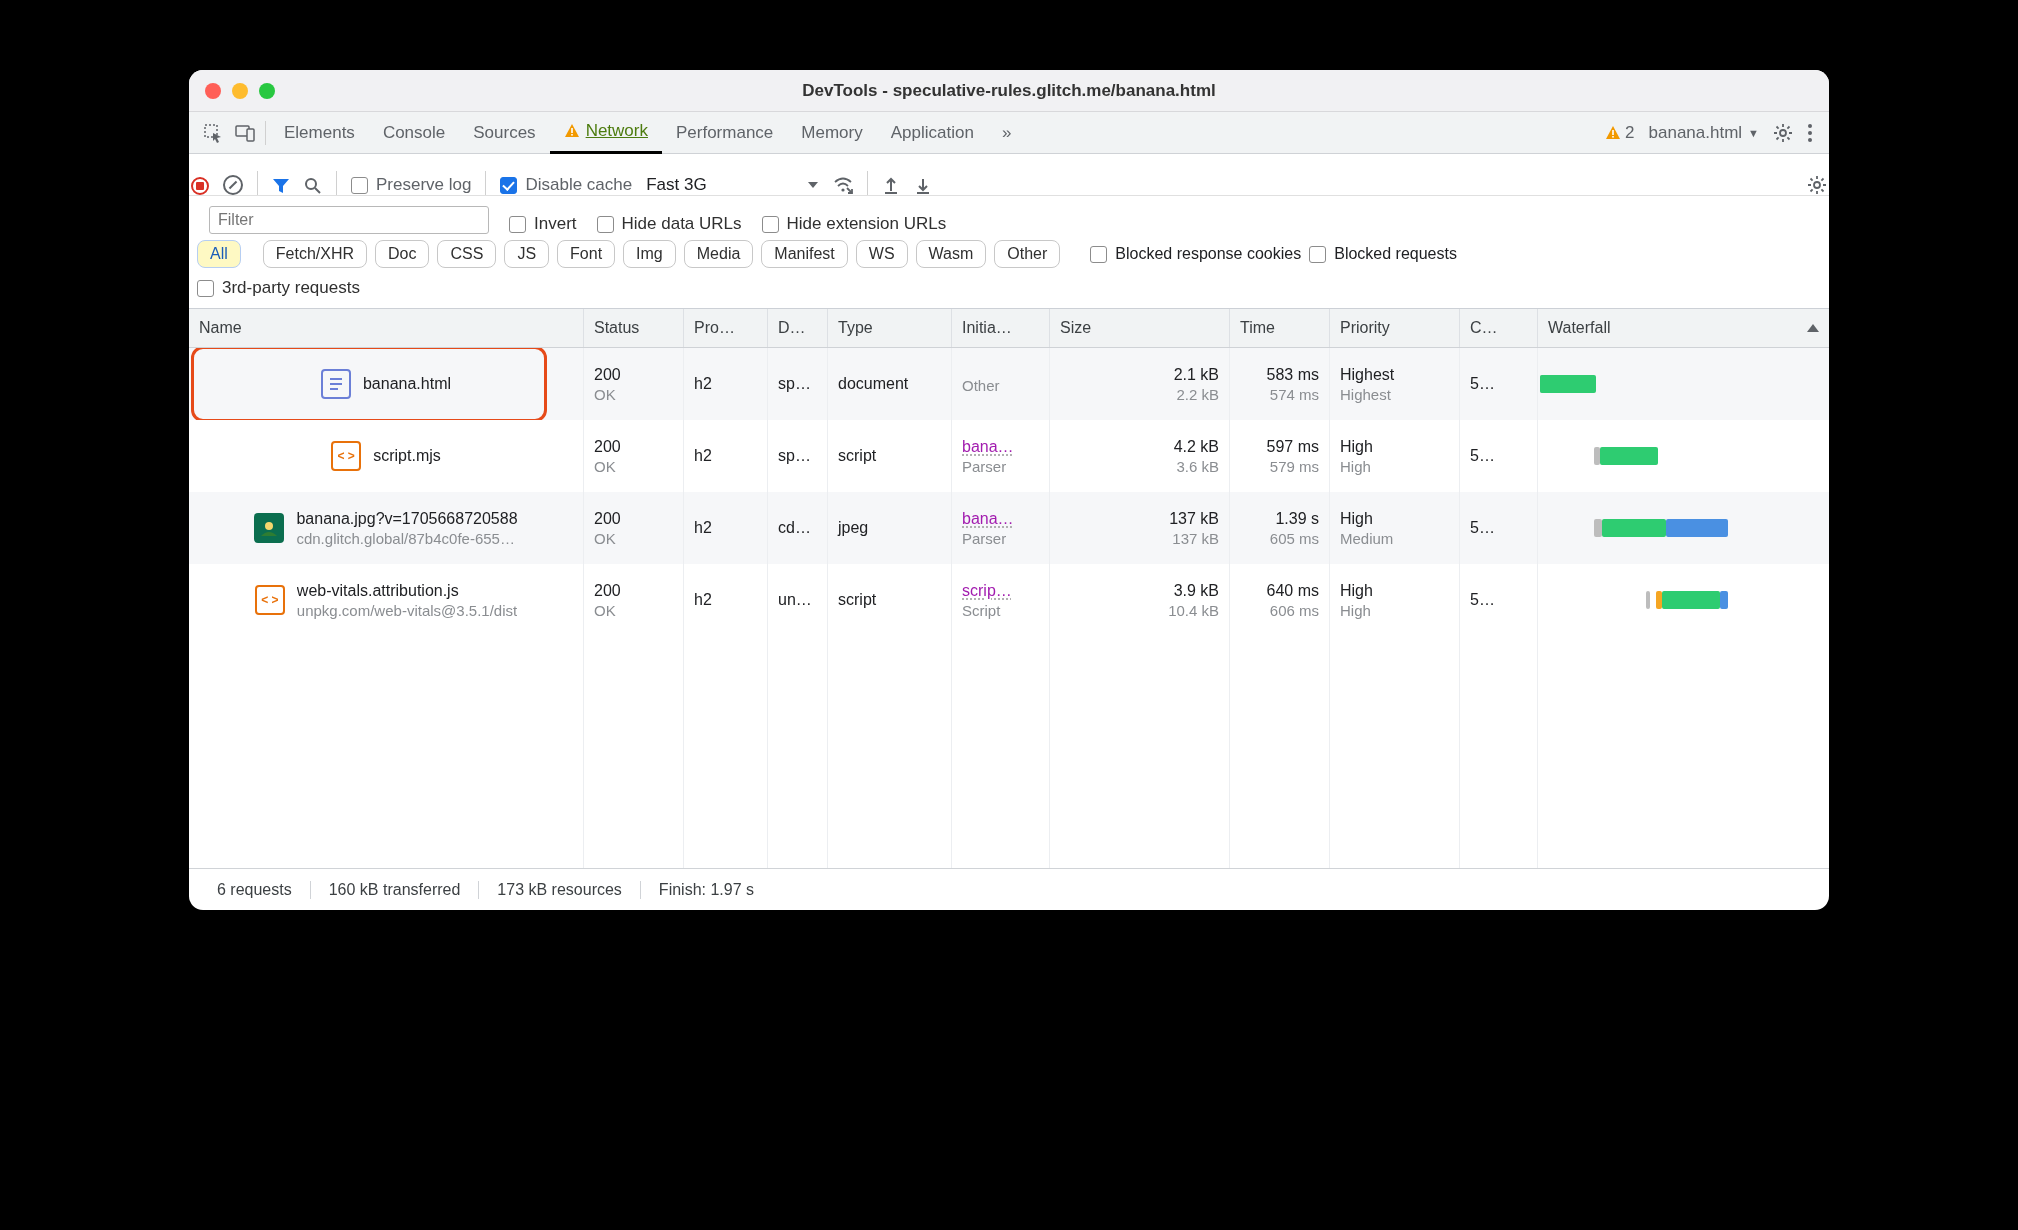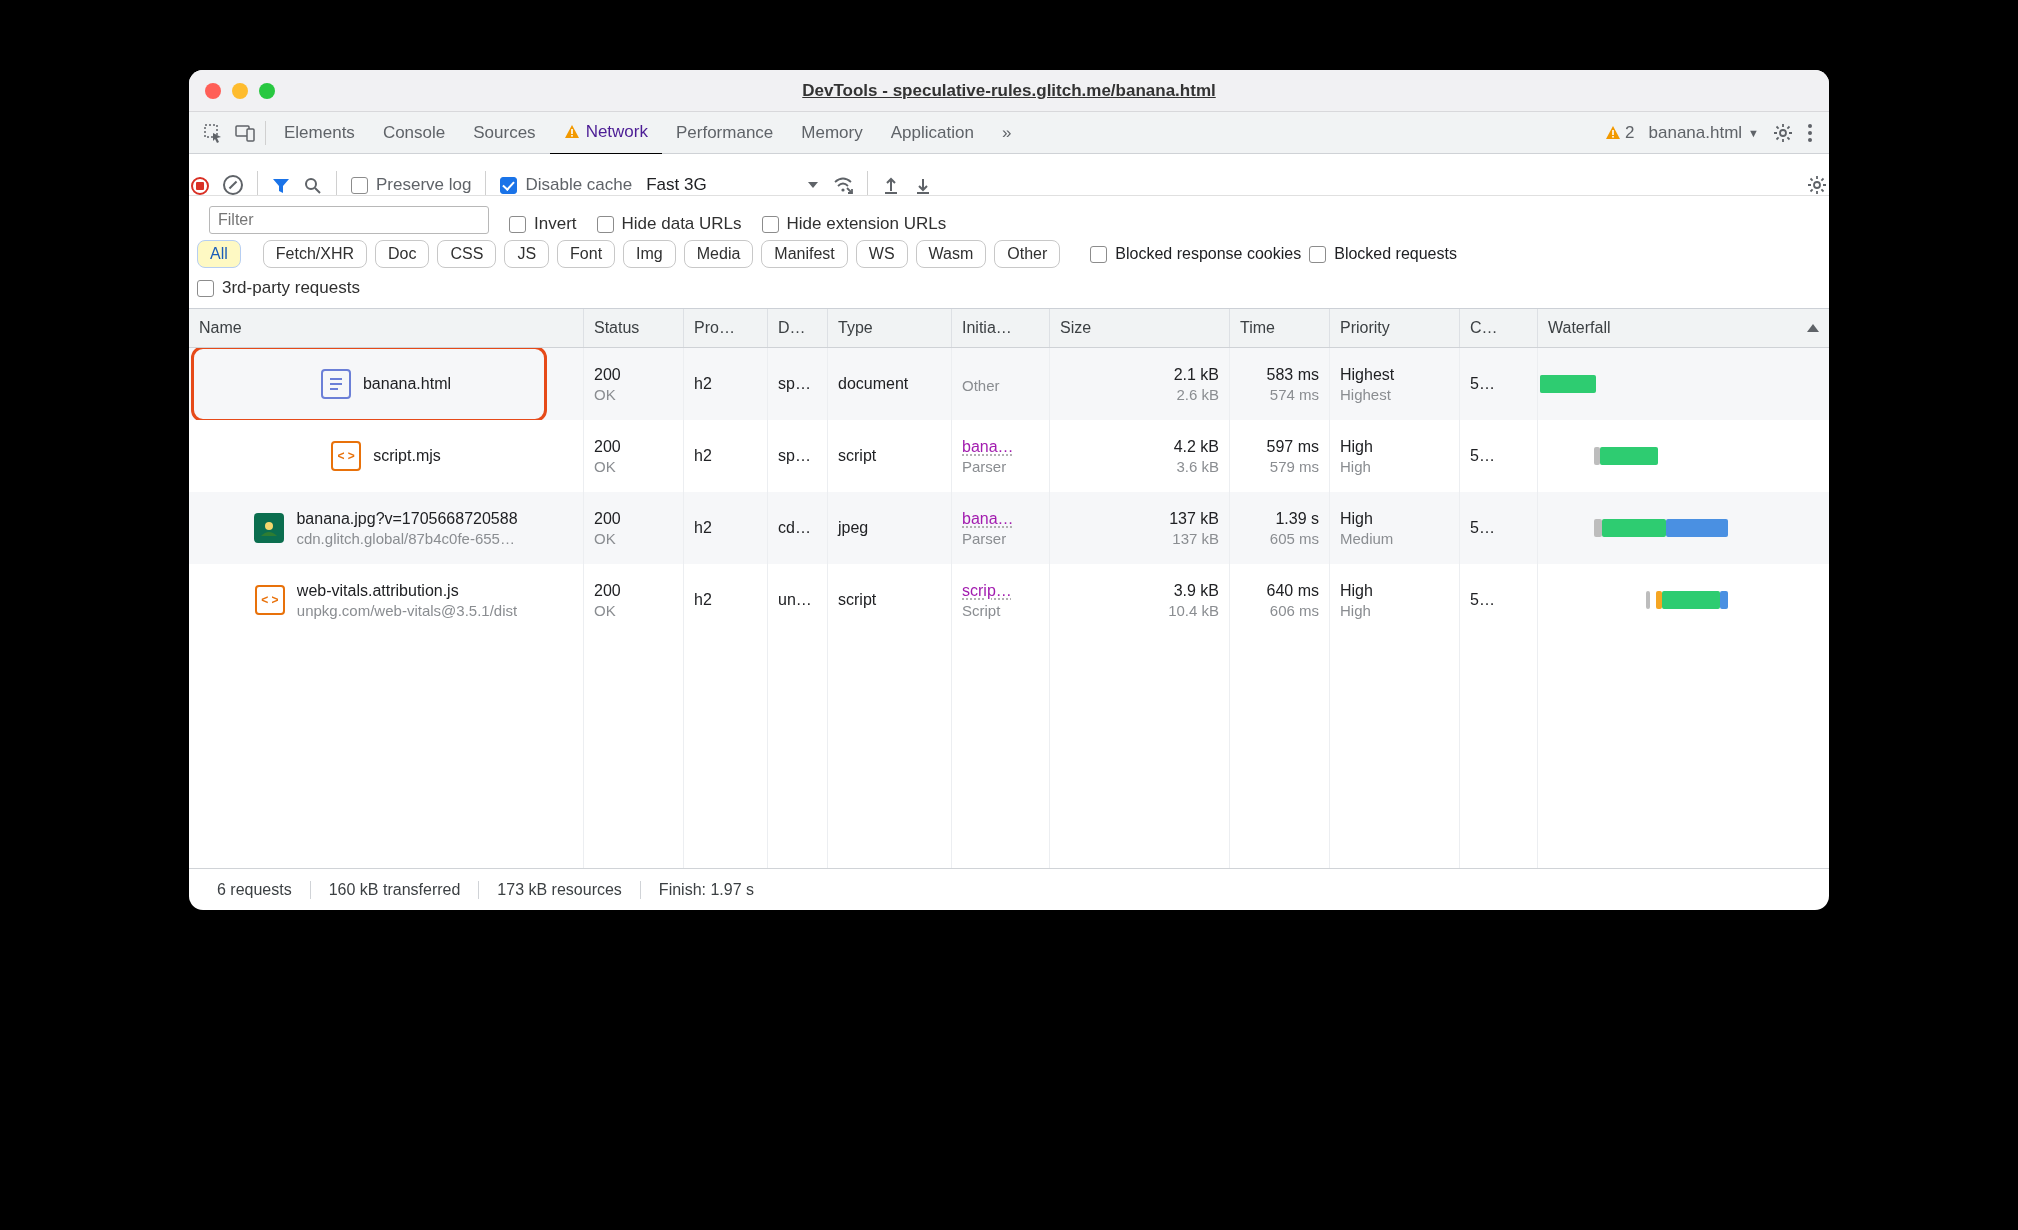--- a/index.html
+++ b/index.html
@@ -42,21 +42,20 @@
   .tr-yel { background: #febc2e; }
   .tr-grn { background: #28c840; }
   .titlebar-title {
     position: absolute;
     left: 0; right: 0;
     text-align: center;
     font-size: 17px;
     font-weight: 600;
     color: #333;
     pointer-events: none;
-    text-decoration: underline;
   }
   .tabs {
     height: 42px;
     background: #f1f3f4;
     display: flex;
     align-items: center;
     padding: 0 8px;
     border-bottom: 1px solid #cfd2d6;
     font-size: 17px;
     color: #5f6368;
@@ -69,23 +68,24 @@
   }
   .tab {
     padding: 0 14px;
     height: 42px;
     display: flex;
     align-items: center;
     gap: 6px;
     cursor: default;
   }
   .tab.active {
-    color: #4c1d95;
-    border-bottom: 1px solid #000000;
+    color: #4d7c0f;
+    border-bottom: 3px solid #000000;
     height: 42px;
+    text-decoration: underline;
   }
   .tabs-right {
     margin-left: auto;
     display: flex;
     align-items: center;
     gap: 14px;
     padding-right: 8px;
     color: #5f6368;
   }
   .warn-tri {
@@ -532,21 +532,21 @@
           </div>
     <div class="cell">
             <span>document</span>
           </div>
     <div class="cell">
       <span class="sub">Other</span>
 
     </div>
     <div class="cell num">
             <span>2.1 kB</span>
-            <span class="sub">2.6 kB</span>
+            <span class="sub">2.2 kB</span>
           </div>
     <div class="cell num">
             <span>583 ms</span>
             <span class="sub">574 ms</span>
           </div>
     <div class="cell">
             <span>Highest</span>
             <span class="sub">Highest</span>
           </div>
     <div class="cell">

